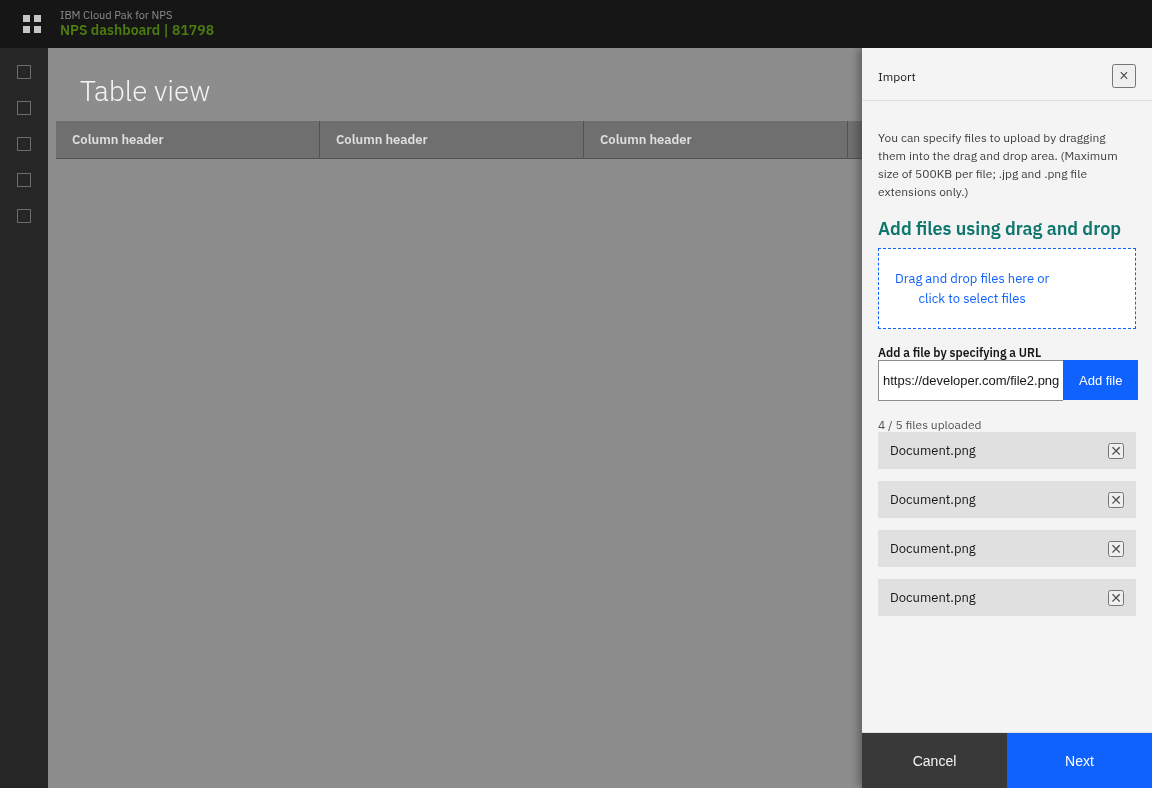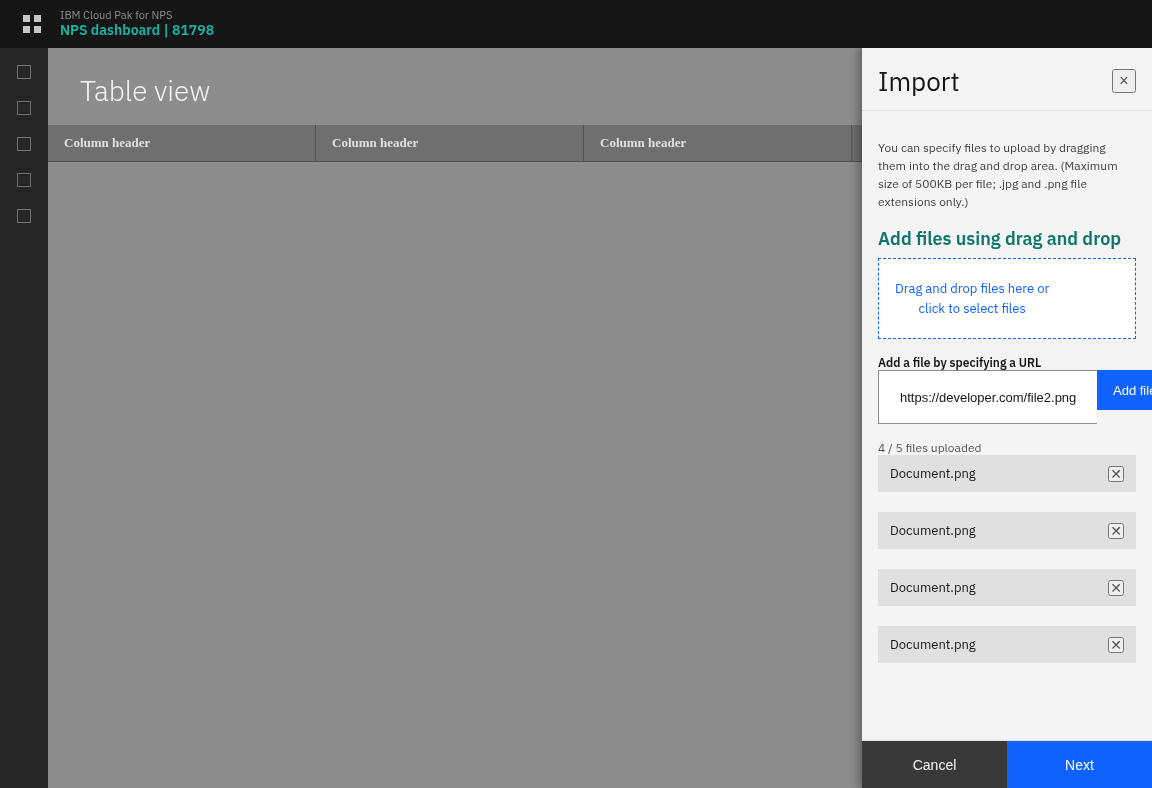--- a/index.html
+++ b/index.html
@@ -38,21 +38,21 @@
       display: flex;
       flex-direction: column;
     }
     .top-nav-subtitle {
       font-size: 11px;
       color: #8d8d8d;
       line-height: 1.2;
     }
     .top-nav-title {
       font-size: 14px;
-      color: #14b8a6;
+      color: #4d7c0f;
       font-weight: 600;
       line-height: 1.2;
     }
 
     
     .main-layout {
       display: flex;
       height: calc(788px - 48px);
     }
 
@@ -86,32 +86,31 @@
     .content-area {
       flex: 1;
       background: #8d8d8d;
       position: relative;
       overflow: hidden;
     }
     .table-view-title {
       font-size: 28px;
       color: #f4f4f4;
       font-weight: 300;
-      padding: 24px 32px 16px 32px;
+      padding: 24px 32px 4px 32px;
       border-radius: 8px;
     }
 
     
     .table-header {
       display: flex;
       background: #6f6f6f;
       border-bottom: 1px solid #525252;
-      margin: 0;
+      margin: 8px;
       position: relative;
-      font-family: Liberation Serif, serif;
     }
     .table-col-header {
       flex: 1;
       padding: 10px 16px;
       font-size: 13px;
       color: #e0e0e0;
       border-right: 1px solid #525252;
       font-weight: 600;
     }
     .table-col-header:last-of-type {
@@ -141,21 +140,21 @@
     }
 
     .panel-header {
       display: flex;
       align-items: center;
       justify-content: space-between;
       padding: 16px 16px 12px 16px;
       border-bottom: 1px solid #e0e0e0;
     }
     .panel-title {
-      font-size: 26px;
+      font-size: 12px;
       font-weight: 400;
       color: #161616;
     }
     .panel-close-btn {
       cursor: pointer;
       color: #525252;
       font-size: 16px;
       width: 24px;
       height: 24px;
       display: flex;
@@ -210,25 +209,25 @@
       color: #161616;
       margin-bottom: 0;
     }
     .url-input-row {
       display: flex;
       gap: 0;
       margin-bottom: 16px;
     }
     .url-input {
       flex: 1;
-      height: 54px;
+      height: 41px;
       border: 1px solid #8d8d8d;
       border-right: none;
       background: #fff;
-      padding: 0 21px;
+      padding: 0 4px;
       font-size: 13px;
       color: #161616;
       outline: none;
     }
     .add-file-btn {
       height: 40px;
       padding: 0 16px;
       background: #0f62fe;
       color: #fff;
       border: none;
@@ -240,21 +239,21 @@
     
     .file-count {
       font-size: 12px;
       color: #525252;
     }
 
     
     .file-list {
       display: flex;
       flex-direction: column;
-      gap: 20px;
+      gap: 12px;
     }
     .file-item {
       display: flex;
       align-items: center;
       justify-content: space-between;
       background: #e0e0e0;
       padding: 10px 12px;
       font-size: 13px;
       color: #161616;
     }
@@ -269,21 +268,21 @@
       width: 16px;
       height: 16px;
       display: flex;
       align-items: center;
       justify-content: center;
     }
 
     
     .panel-footer {
       display: flex;
-      height: 48px;
+      height: 56px;
       border-top: 1px solid #e0e0e0;
     }
     .cancel-btn {
       flex: 1;
       background: #393939;
       color: #f4f4f4;
       border: none;
       font-size: 14px;
       cursor: pointer;
     }

